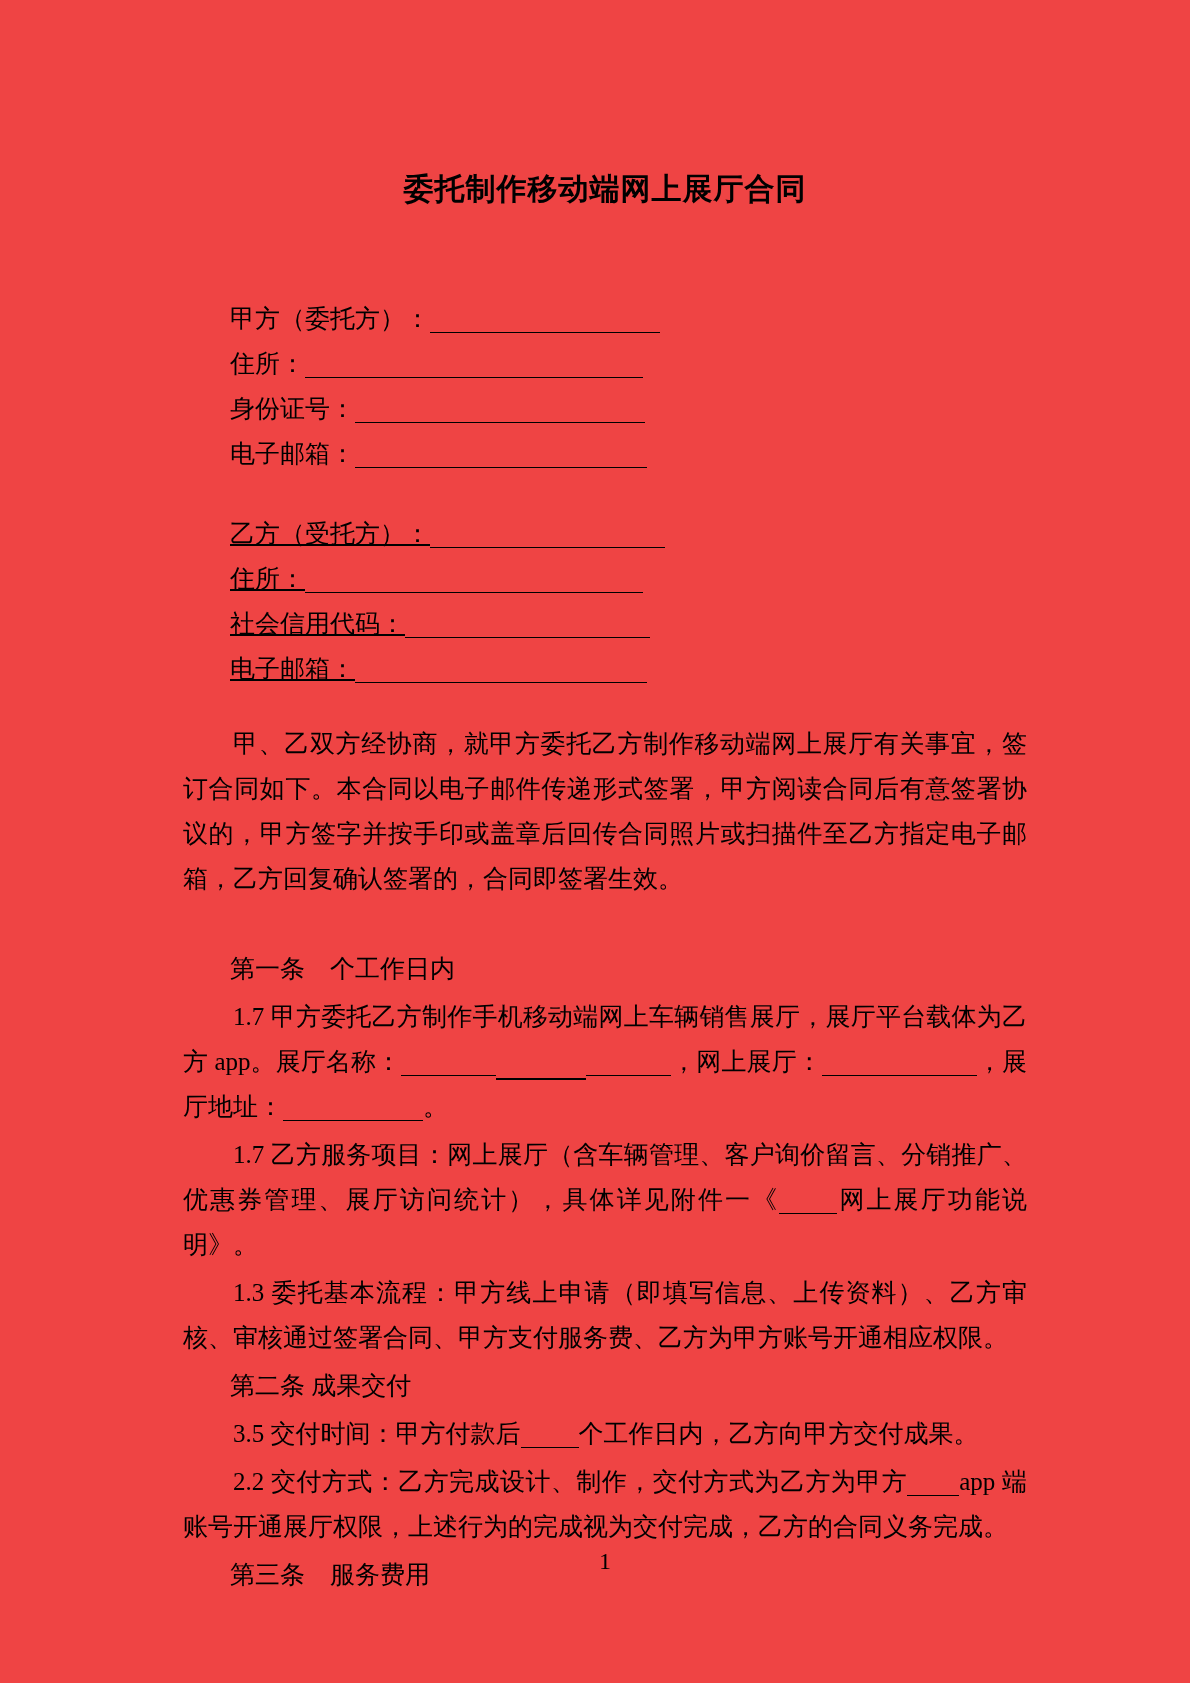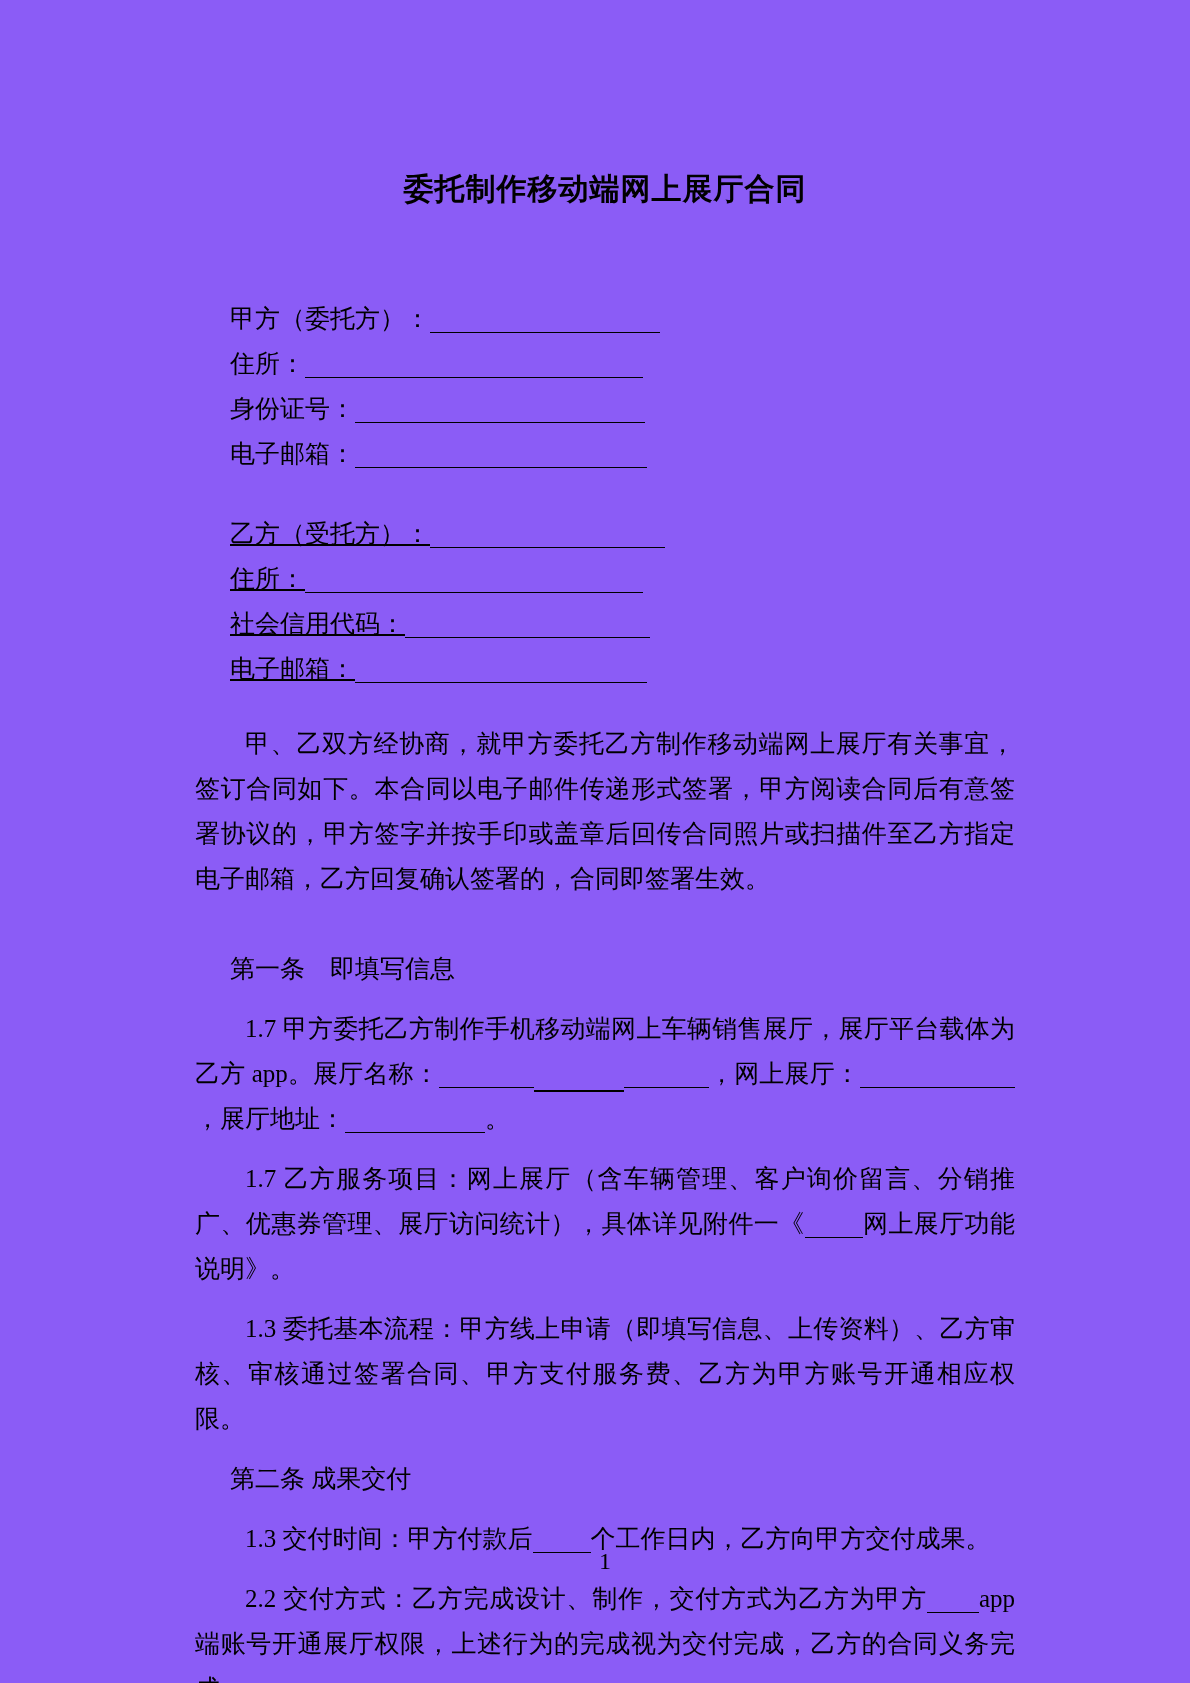--- a/index.html
+++ b/index.html
@@ -6,21 +6,21 @@
   body {
     width:1190px; height:1683px;
     background:#ffffff;
     color:#000000;
     font-family:"Liberation Serif","DejaVu Serif",serif;
     overflow:hidden;
   }
   .page {
     position:relative;
     width:1190px; height:1683px;
-    background:#8b5cf6;
+    background:#ef4444;
   }
   .content {
     position:absolute;
     left:180px; top:0;
     width:850px;
   }
   .doc-title {
     margin:168px 0 0 0;
     font-size:30px;
     font-weight:bold;
@@ -31,21 +31,21 @@
   .party-block { margin:0; }
   .party-a { margin-top:86px; }
   .party-b { margin-top:35px;text-decoration:underline; }
   .row {
     font-size:25px;
     line-height:45px;
     text-indent:2em;
     white-space:nowrap;
   }
   .para {
-    margin:15px;
+    margin:3px;
     font-size:25px;
     line-height:45px;
     text-align:justify;
     text-indent:2em;
   }
   .intro { margin-top:30px; margin-bottom:45px; }
   .heading { margin:0; font-size:25px; line-height:45px; text-indent:2em; }
   
   .bl {
     display:inline-block;
@@ -88,31 +88,31 @@
 
     <div class="party-block party-b">
       <div class="row"><span>乙方（受托方）：</span><span class="bl w235"></span></div>
       <div class="row"><span>住所：</span><span class="bl w338"></span></div>
       <div class="row"><span>社会信用代码：</span><span class="bl w245"></span></div>
       <div class="row"><span>电子邮箱：</span><span class="bl w292"></span></div>
     </div>
 
     <p class="para intro">甲、乙双方经协商，就甲方委托乙方制作移动端网上展厅有关事宜，签订合同如下。本合同以电子邮件传递形式签署，甲方阅读合同后有意签署协议的，甲方签字并按手印或盖章后回传合同照片或扫描件至乙方指定电子邮箱，乙方回复确认签署的，合同即签署生效。</p>
 
-    <p class="heading">第一条　即填写信息</p>
+    <p class="heading">第一条　个工作日内</p>
 
     <p class="para"><span>1.7 甲方委托乙方制作手机移动端网上车辆销售展厅，展厅平台载体为乙方 app。展厅名称：</span><span class="bl w95"></span><span class="bl bl-low w90"></span><span class="bl w85"></span><span>，网上展厅：</span><span class="bl w155"></span><span>，展厅地址：</span><span class="bl w140"></span><span>。</span></p>
 
     <p class="para"><span>1.7 乙方服务项目：网上展厅（含车辆管理、客户询价留言、分销推广、优惠券管理、展厅访问统计），具体详见附件一《</span><span class="bl w58"></span><span>网上展厅功能说明》。</span></p>
 
     <p class="para">1.3 委托基本流程：甲方线上申请（即填写信息、上传资料）、乙方审核、审核通过签署合同、甲方支付服务费、乙方为甲方账号开通相应权限。</p>
 
     <p class="heading">第二条 成果交付</p>
 
-    <p class="para"><span>1.3 交付时间：甲方付款后</span><span class="bl w58"></span><span>个工作日内，乙方向甲方交付成果。</span></p>
+    <p class="para"><span>3.5 交付时间：甲方付款后</span><span class="bl w58"></span><span>个工作日内，乙方向甲方交付成果。</span></p>
 
     <p class="para"><span>2.2 交付方式：乙方完成设计、制作，交付方式为乙方为甲方</span><span class="bl w52"></span><span>app 端账号开通展厅权限，上述行为的完成视为交付完成，乙方的合同义务完成。</span></p>
 
     <p class="heading">第三条　服务费用</p>
 
   </div>
 
   <div class="page-number">1</div>
 </div>
 

